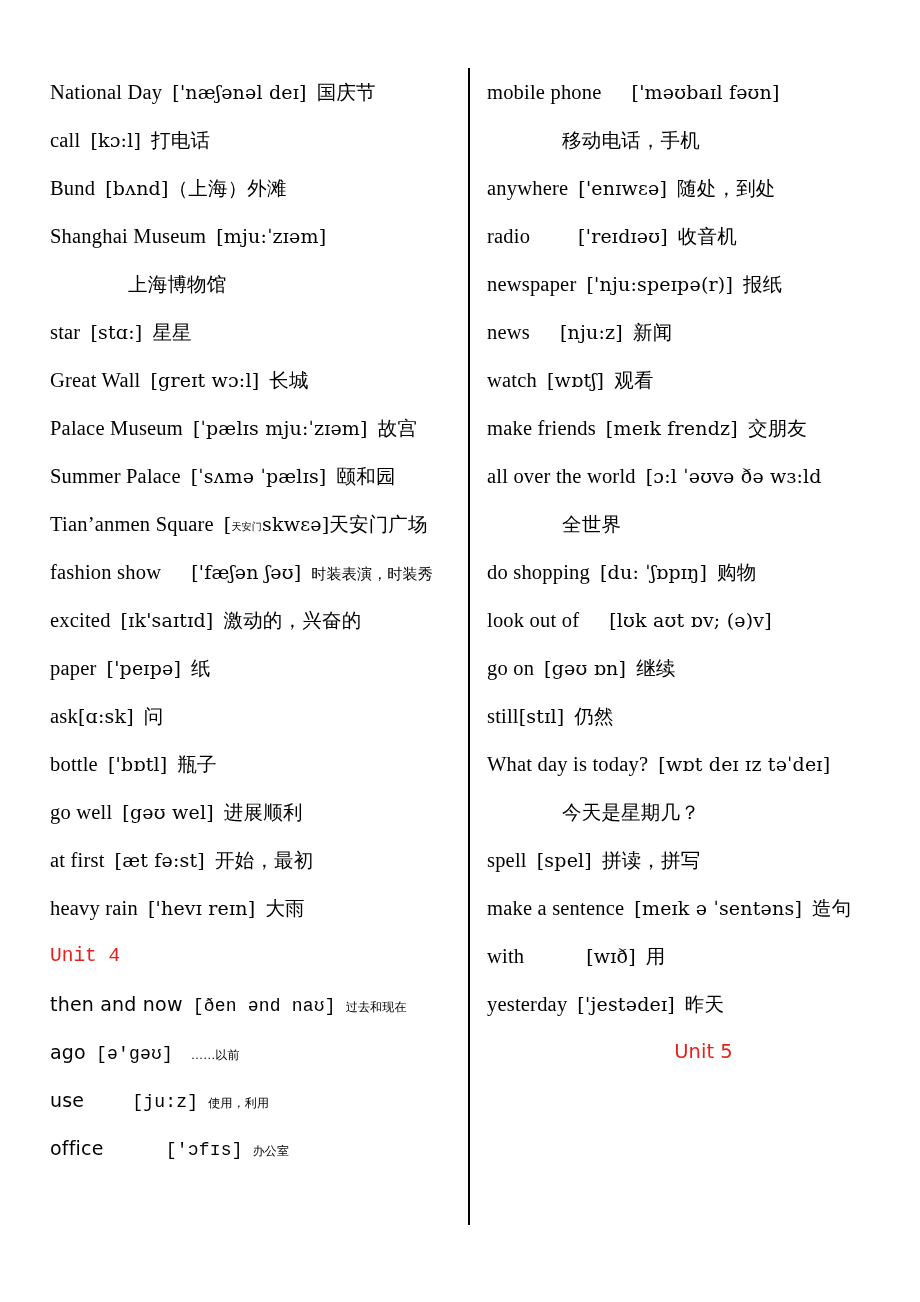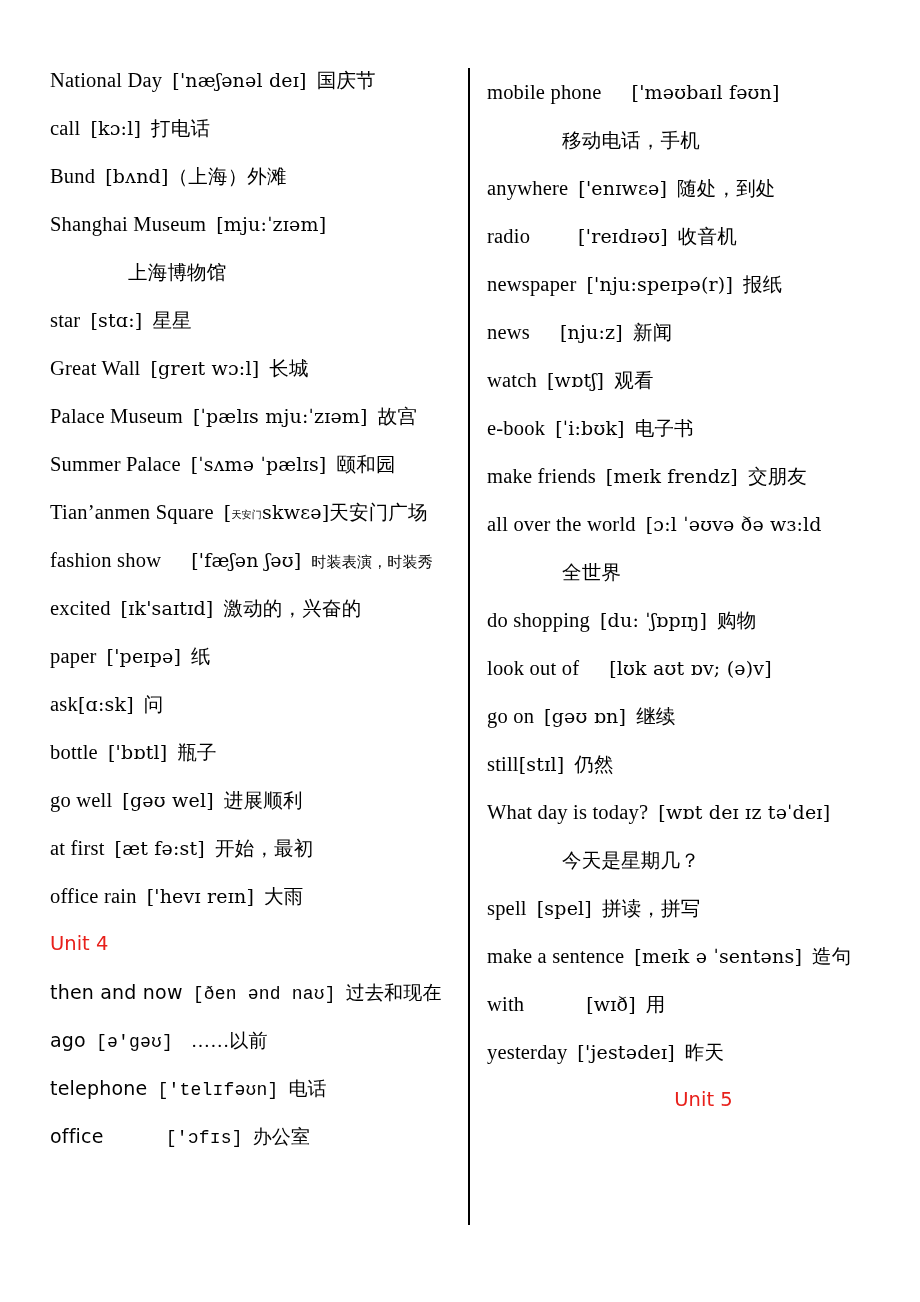--- a/index.html
+++ b/index.html
@@ -33,22 +33,21 @@
     flex-direction: row;
   }
 
   .col {
     position: relative;
     box-sizing: border-box;
   }
 
   .col-left {
     width: 532px;
-    padding: 28px 0 0 50px;
-    margin-top: 28px;
+    padding: 68px 0 0 50px;
   }
 
   .col-divider {
     width: 2px;
     background: transparent;
     position: relative;
   }
 
   .col-divider .rule {
     position: absolute;
@@ -116,21 +115,21 @@
   .sans .en {
     font-family: "DejaVu Sans", "Liberation Sans", sans-serif;
     font-size: 19px;
   }
   .sans .ipa {
     font-family: Liberation Mono, monospace;
     font-size: 18px;
   }
   .sans .zh {
     font-family: Liberation Serif, serif;
-    font-size: 19px;
+    font-size: 12px;
   }
 
   
   .unit-heading {
     height: 48px;
     line-height: 48px;
     font-family: "DejaVu Sans", "Liberation Sans", sans-serif;
     font-size: 19.5px;
     white-space: nowrap;
   }
@@ -212,37 +211,37 @@
 
       <div class="entry">
         <span class="en">go  well</span><span class="sp sp2"></span><span class="ipa">[gəʊ  wel]</span><span class="sp sp2"></span><span class="zh">进展顺利</span>
       </div>
 
       <div class="entry">
         <span class="en">at  first</span><span class="sp sp2"></span><span class="ipa">[æt  fə:st]</span><span class="sp sp2"></span><span class="zh">开始，最初</span>
       </div>
 
       <div class="entry">
-        <span class="en">office  rain</span><span class="sp sp2"></span><span class="ipa">['hevɪ  reɪn]</span><span class="sp sp2"></span><span class="zh">大雨</span>
-      </div>
-
-      <div class="unit-heading" style="color:#e8201b;">Unit  4</div>
+        <span class="en">heavy  rain</span><span class="sp sp2"></span><span class="ipa">['hevɪ  reɪn]</span><span class="sp sp2"></span><span class="zh">大雨</span>
+      </div>
+
+      <div class="unit-heading" style="color:#e8201b;font-family:Liberation Mono, monospace;">Unit  4</div>
 
       <div class="entry sans">
         <span class="en">then  and  now</span><span class="sp sp2"></span><span class="ipa">[ðen  ənd  naʊ]</span><span class="sp sp2"></span><span class="zh">过去和现在</span>
       </div>
 
       <div class="entry sans">
         <span class="en">ago</span><span class="sp sp2"></span><span class="ipa">[ə'gəʊ]</span><span class="sp sp3"></span><span class="zh">……以前</span>
       </div>
 
-
       <div class="entry sans">
-        <span class="en">telephone</span><span class="sp sp2"></span><span class="ipa">['telɪfəʊn]</span><span class="sp sp2"></span><span class="zh">电话</span>
-      </div>
+        <span class="en">use</span><span class="sp sp6"></span><span class="ipa">[ju:z]</span><span class="sp sp2"></span><span class="zh">使用，利用</span>
+      </div>
+
 
       <div class="entry sans">
         <span class="en">office</span><span class="sp sp8"></span><span class="ipa">['ɔfɪs]</span><span class="sp sp2"></span><span class="zh">办公室</span>
       </div>
 
     </div>
 
     <div class="col-divider">
       <div class="rule"></div>
     </div>
@@ -270,23 +269,20 @@
       </div>
 
       <div class="entry">
         <span class="en">news</span><span class="sp sp4"></span><span class="ipa">[nju:z]</span><span class="sp sp2"></span><span class="zh">新闻</span>
       </div>
 
       <div class="entry">
         <span class="en">watch</span><span class="sp sp2"></span><span class="ipa">[wɒtʃ]</span><span class="sp sp2"></span><span class="zh">观看</span>
       </div>
 
-      <div class="entry">
-        <span class="en">e-book</span><span class="sp sp2"></span><span class="ipa">[ˈi:bʊk]</span><span class="sp sp2"></span><span class="zh">电子书</span>
-      </div>
 
       <div class="entry">
         <span class="en">make  friends</span><span class="sp sp2"></span><span class="ipa">[meɪk  frendz]</span><span class="sp sp2"></span><span class="zh">交朋友</span>
       </div>
 
       <div class="entry">
         <span class="en">all  over  the  world</span><span class="sp sp2"></span><span class="ipa">[ɔ:l  ˈəʊvə  ðə  wɜ:ld</span>
       </div>
 
       <div class="entry indent-r">

